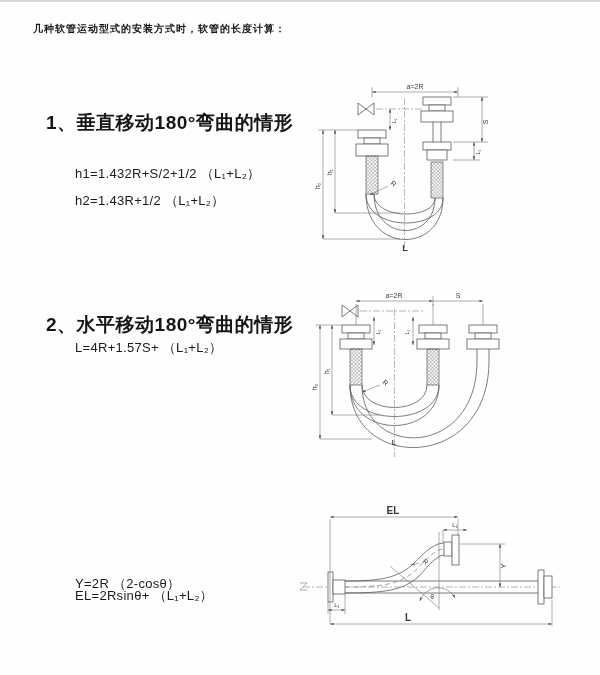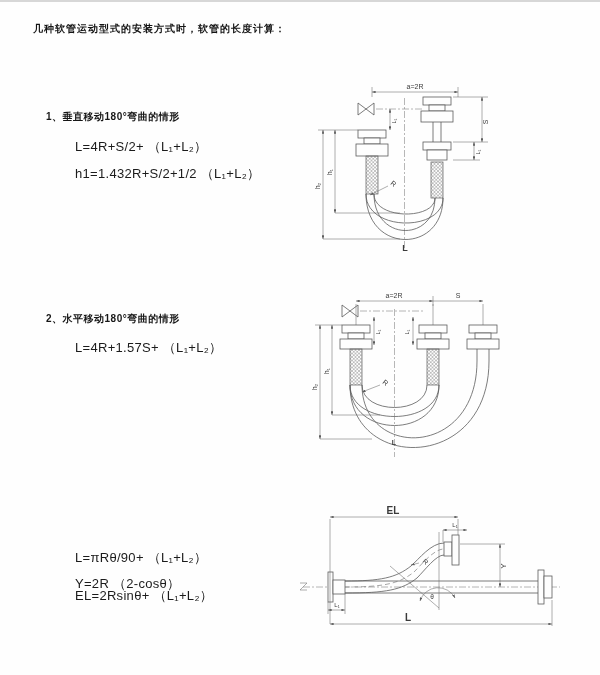--- a/index.html
+++ b/index.html
@@ -6,43 +6,43 @@
   #page{
     position:relative;width:600px;height:675px;background:#fefefe;
     font-family:"Liberation Sans",sans-serif;color:#1c1c1c;overflow:hidden;
     border-top:2px solid #d7d7d7;box-sizing:border-box;
   }
   .title{
     position:absolute;left:33px;top:20px;font-size:10px;font-weight:bold;
     letter-spacing:1px;color:#141414;
   }
   .sec-heading{
-    position:absolute;font-size:10px;font-weight:bold;letter-spacing:.5px;color:#161616;
+    position:absolute;font-size:19px;font-weight:bold;letter-spacing:.5px;color:#161616;
   }
   .formula{
     position:absolute;font-size:13px;font-weight:500;letter-spacing:.3px;color:#1b1b1b;
   }
   svg{position:absolute;overflow:visible;}
   svg text{font-family:"Liberation Sans",sans-serif;fill:#3a3a3a;}
   .dwg{stroke:#5c5c5c;stroke-width:.8;fill:none;}
   .dwgf{stroke:#5c5c5c;stroke-width:.8;fill:#fefefe;}
   .dim{stroke:#6b6b6b;stroke-width:.55;fill:none;}
   .cl{stroke:#7a7a7a;stroke-width:.55;fill:none;stroke-dasharray:7 2 2 2;}
   .hd{stroke:#6b6b6b;stroke-width:.6;fill:none;stroke-dasharray:5 3;}
 </style>
 </head>
 <body>
 
 <div id="page">
 
   <div class="title">几种软管运动型式的安装方式时，软管的长度计算：</div>
 
   <div class="sec-heading" style="left:46px;top:108px">1、垂直移动180°弯曲的情形</div>
-  <div class="formula" style="left:75px;top:136px">L=4R+S/2+ （L₁+L₂）</div>
   <div class="formula" style="left:75px;top:163px">h1=1.432R+S/2+1/2 （L₁+L₂）</div>
+  <div class="formula" style="left:75px;top:190px">h2=1.43R+1/2 （L₁+L₂）</div>
 
   <svg style="left:312px;top:78px" width="220" height="175" viewBox="0 0 220 175">
     <defs>
       <marker id="d1ar" viewBox="0 0 9 6" refX="8.5" refY="3" markerWidth="7" markerHeight="5" orient="auto-start-reverse">
         <path d="M0,0L9,3L0,6Z" fill="#5c5c5c"></path>
       </marker>
       <pattern id="d1br" width="3.5" height="3.5" patternUnits="userSpaceOnUse">
         <path d="M0,0L3.5,3.5M3.5,0L0,3.5" stroke="#8a8a8a" stroke-width=".5"></path>
       </pattern>
     </defs>
@@ -207,21 +207,20 @@
       <text x="70" y="45" font-size="5.5" transform="rotate(-90 70 45)" text-anchor="middle">L₁</text>
     </g>
     <g>
       <line class="dim" x1="103" y1="30" x2="103" y2="58" marker-start="url(#d2ar)" marker-end="url(#d2ar)"></line>
       <text x="99" y="45" font-size="5.5" transform="rotate(-90 99 45)" text-anchor="middle">L₁</text>
     </g>
 
     <text x="84" y="158" font-size="7" font-weight="bold" text-anchor="middle">L</text>
   </svg>
 
-  <div class="formula" style="left:75px;top:547px">L=πRθ/90+ （L₁+L₂）</div>
   <div class="formula" style="left:75px;top:573px">Y=2R （2-cosθ）</div>
   <div class="formula" style="left:75px;top:585px">EL=2Rsinθ+ （L₁+L₂）</div>
 
   <svg style="left:298px;top:500px" width="280" height="140" viewBox="0 0 280 140">
     <defs>
       <marker id="d3ar" viewBox="0 0 9 6" refX="8.5" refY="3" markerWidth="7" markerHeight="5" orient="auto-start-reverse">
         <path d="M0,0L9,3L0,6Z" fill="#5c5c5c"></path>
       </marker>
     </defs>
 

